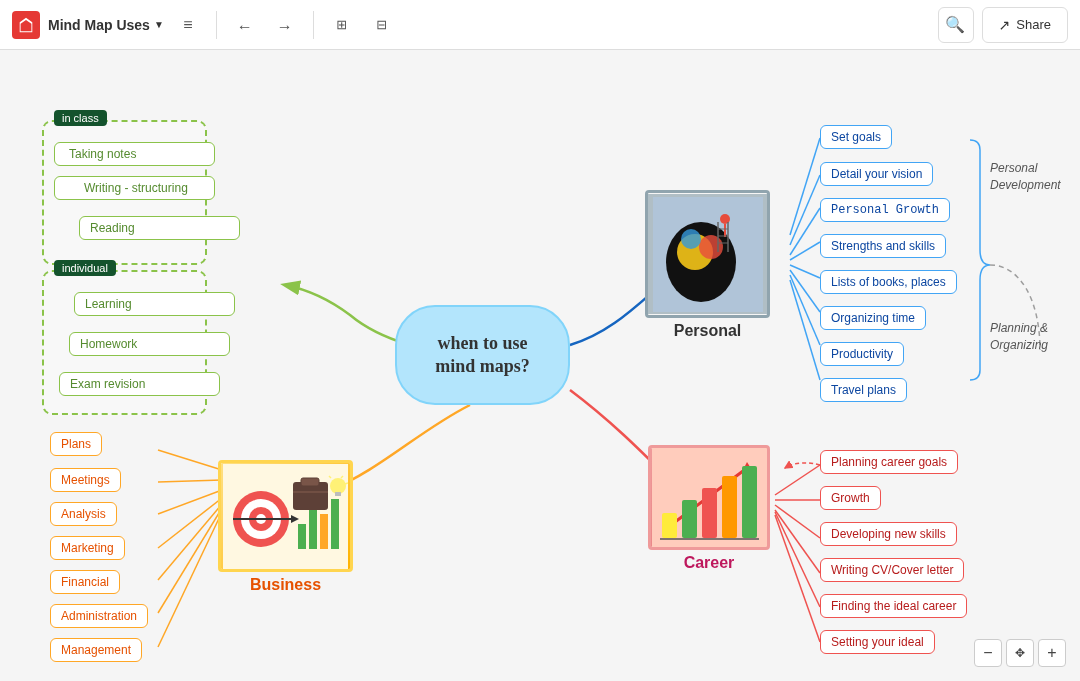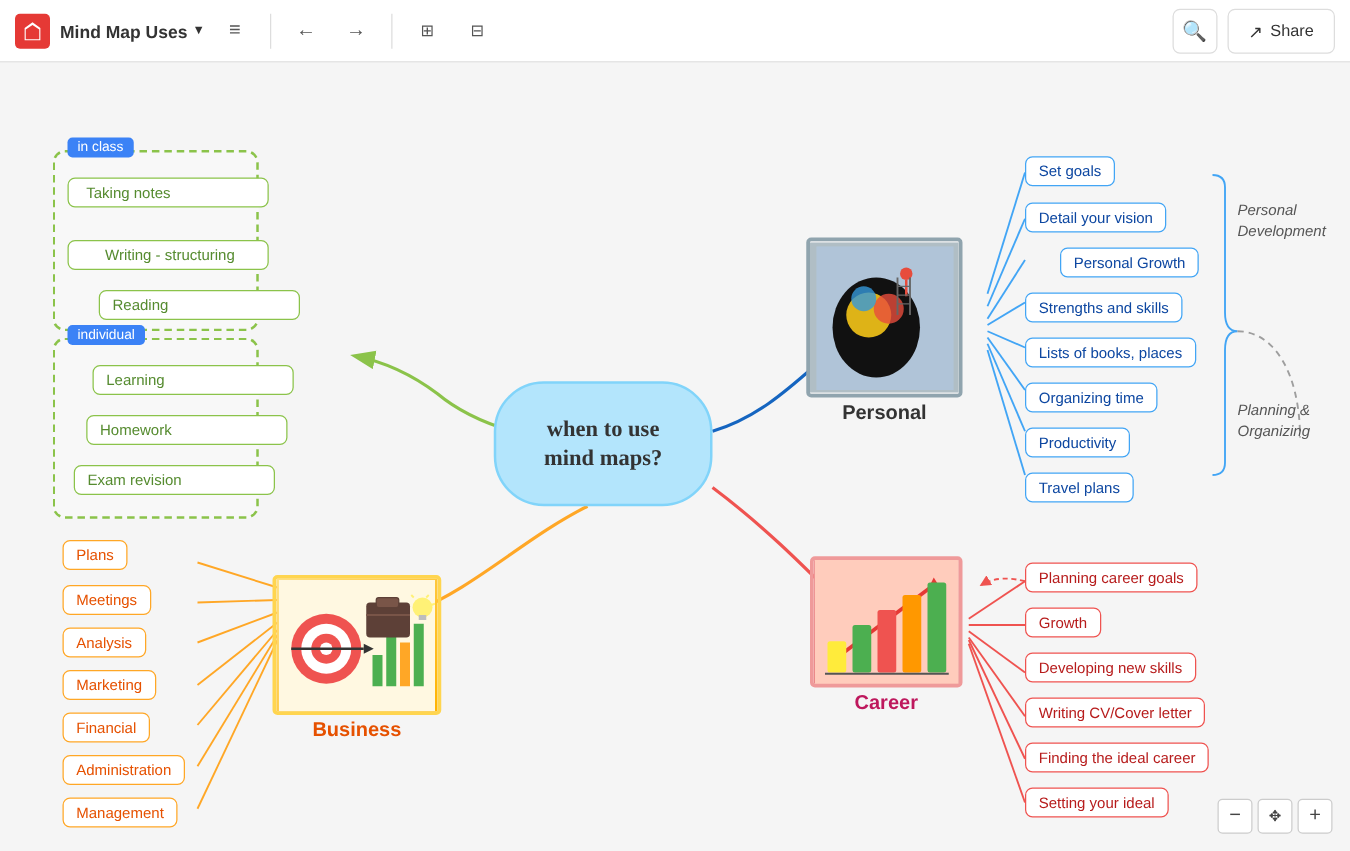--- a/index.html
+++ b/index.html
@@ -191,21 +191,21 @@
     
     .group-box {
       position: absolute;
       border: 2px dashed #8bc34a;
       border-radius: 10px;
       background: rgba(255,255,255,0.3);
       z-index: 5;
     }
     .group-label {
       position: absolute;
-      background: #3b82f6;
+      background: #14532d;
       color: white;
       font-size: 11px;
       padding: 2px 8px;
       border-radius: 4px;
       top: -12px;
       left: 10px;
       z-index: 20;
     }
 
     
@@ -336,21 +336,21 @@
   </svg>
 
   <div class="center-node">
     <span style="white-space:pre-line;">when to use
 mind maps?</span>
   </div>
 
 
   <div class="group-box" style="left:42px; top:70px; width:165px; height:145px;">
     <div class="group-label">in class</div>
-    <div class="branch-item green" style="position:relative; left:10px; top:20px; margin-bottom:16px;padding-left:14px;">Taking notes</div>
+    <div class="branch-item green" style="position:relative; left:10px; top:20px; margin-bottom:0;padding-left:14px;">Taking notes</div>
     <div class="branch-item green" style="position:relative; left:10px; top:30px; margin-bottom:6px;padding-left:29px;">Writing - structuring</div>
     <div class="branch-item green" style="position:relative; left:35px; top:40px;">Reading</div>
   </div>
 
   <div class="group-box" style="left:42px; top:220px; width:165px; height:145px;">
     <div class="group-label">individual</div>
     <div class="branch-item green" style="position:relative; left:30px; top:20px; margin-bottom:6px;">Learning</div>
     <div class="branch-item green" style="position:relative; left:25px; top:30px; margin-bottom:6px;">Homework</div>
     <div class="branch-item green" style="position:relative; left:15px; top:40px;">Exam revision</div>
   </div>
@@ -378,21 +378,21 @@
           <line x1="65" y1="39" x2="75" y2="39" stroke="#666" stroke-width="1"></line>
           <line x1="65" y1="46" x2="75" y2="46" stroke="#666" stroke-width="1"></line>
         </svg>
       </div>
     </div>
     <div class="node-label" style="color:#333;">Personal</div>
   </div>
 
   <div class="branch-item blue" style="left:820px; top:75px;">Set goals</div>
   <div class="branch-item blue" style="left:820px; top:112px;">Detail your vision</div>
-  <div class="branch-item blue" style="left:848px; top:148px;">Personal Growth</div>
+  <div class="branch-item blue" style="left:820px; top:148px;font-family:Liberation Mono, monospace;">Personal Growth</div>
   <div class="branch-item blue" style="left:820px; top:184px;">Strengths and skills</div>
   <div class="branch-item blue" style="left:820px; top:220px;">Lists of books, places</div>
   <div class="branch-item blue" style="left:820px; top:256px;">Organizing time</div>
   <div class="branch-item blue" style="left:820px; top:292px;">Productivity</div>
   <div class="branch-item blue" style="left:820px; top:328px;text-align:center;">Travel plans</div>
 
   <div class="sidebar-label" style="left:990px; top:110px; line-height:1.4;">
     <span>Personal<br>Development</span>
   </div>
   <div class="sidebar-label" style="left:990px; top:270px; line-height:1.4;">

